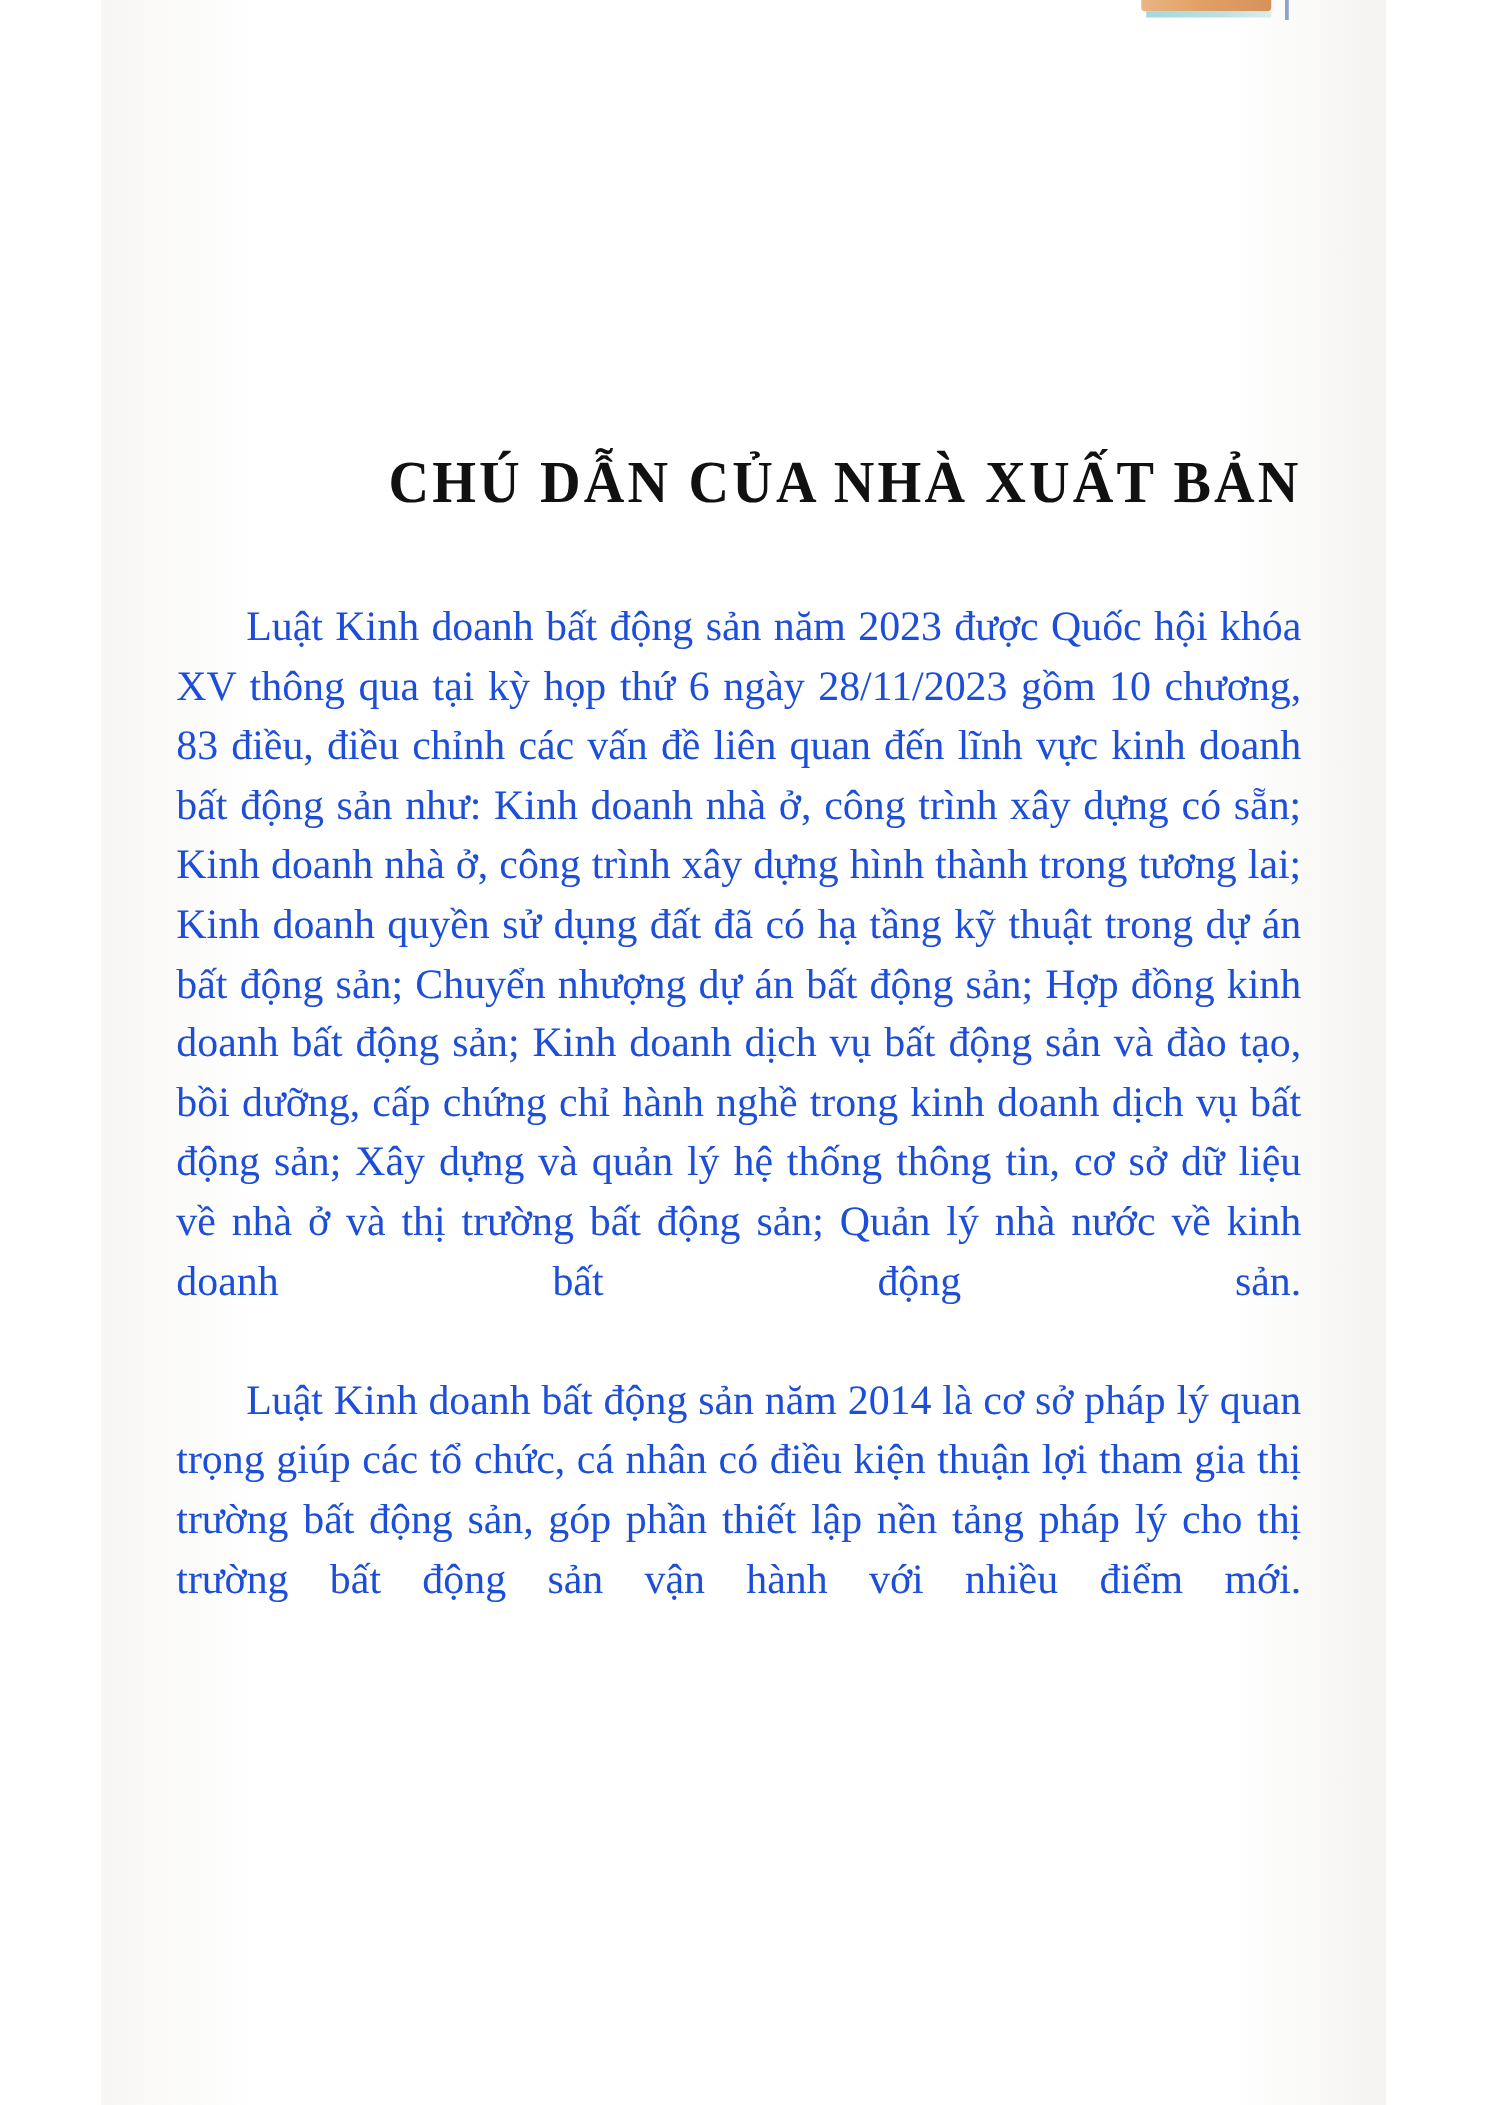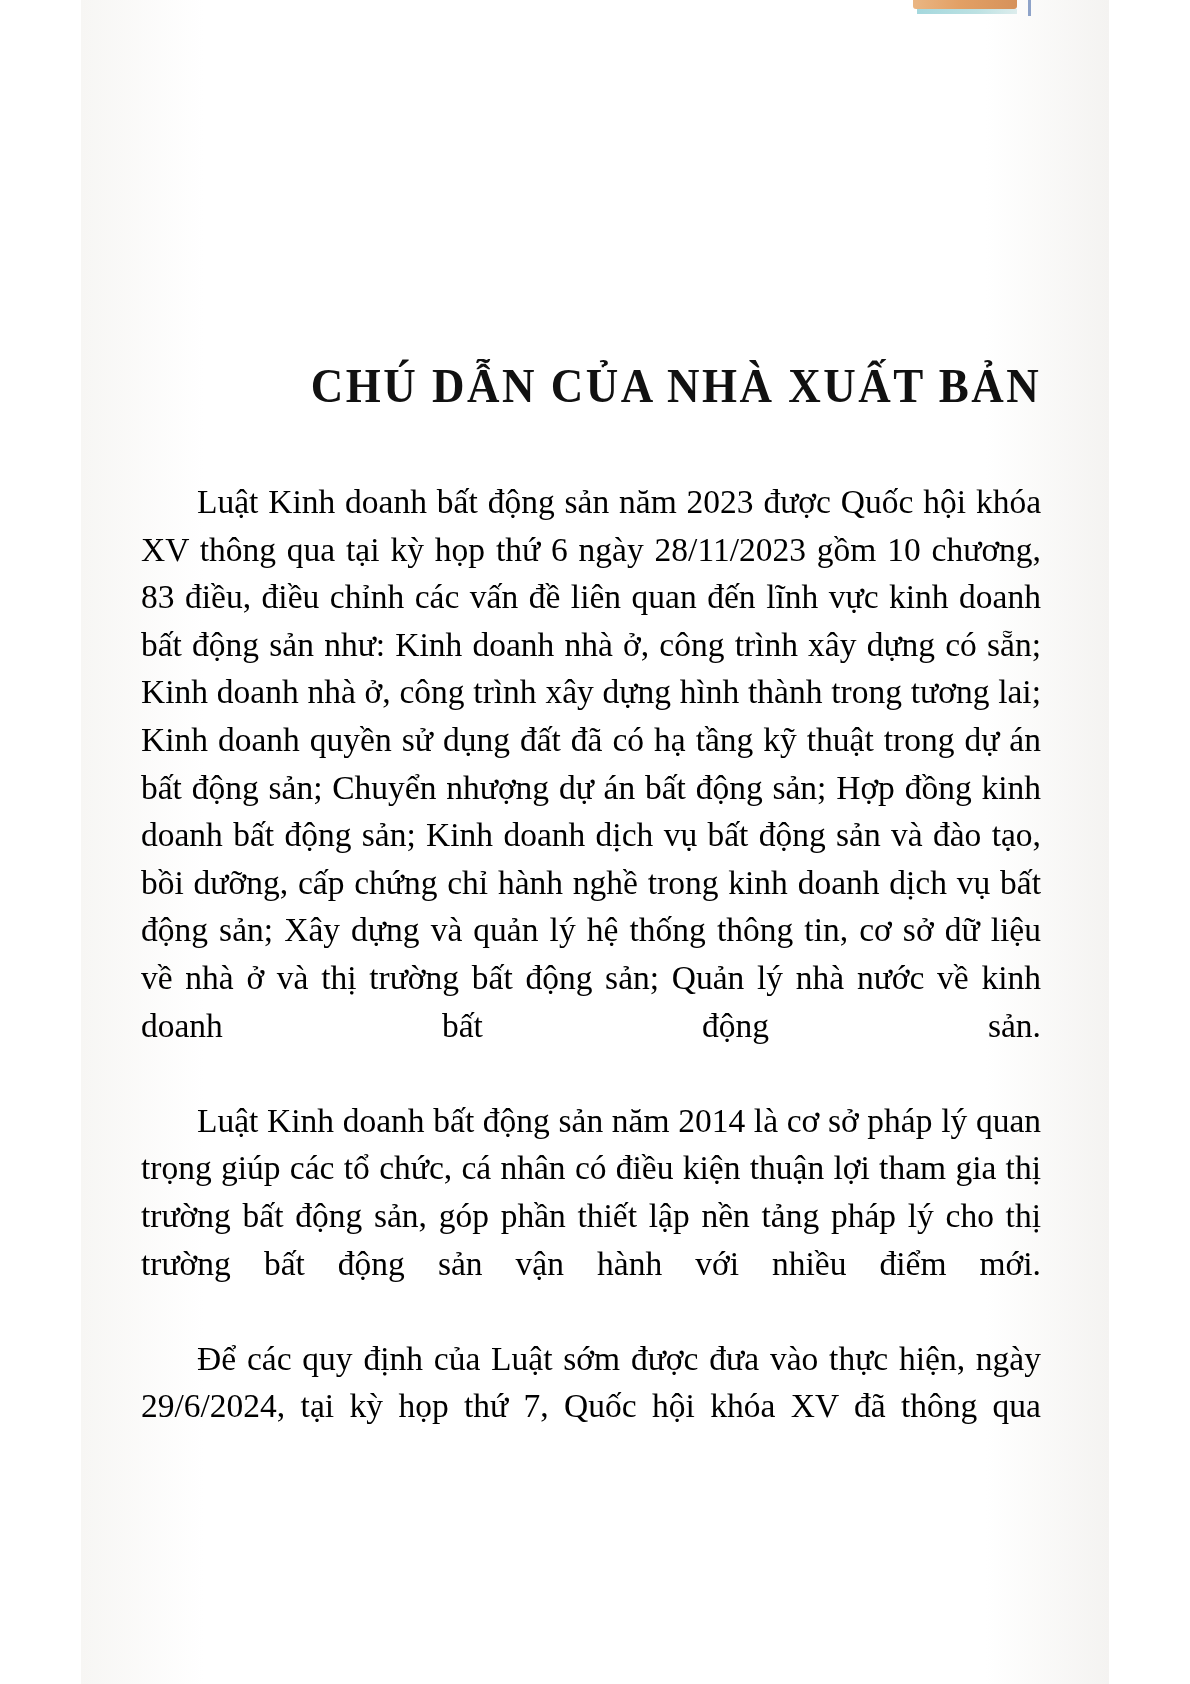--- a/index.html
+++ b/index.html
@@ -87,21 +87,21 @@
     top: 478px;
     width: 900px;
   }
 
   .para {
     margin: 0 0 0 0;
     font-size: 33.5px;
     line-height: 47.6px;
     text-align: justify;
     text-justify: inter-word;
-    color: #000000;
+    color: #1d4ed8;
   }
   .para .lead-indent {
     display: inline-block;
     width: 56px;
   }
   
   .para::after {
     content: "";
     display: inline-block;
     width: 100%;
@@ -132,20 +132,19 @@
   <div class="content">
 
     <h1 class="doc-title">CHÚ DẪN CỦA NHÀ XUẤT BẢN</h1>
 
     <div class="body-block">
 
       <p class="para"><span class="lead-indent"></span><span>Luật Kinh doanh bất động sản năm 2023 được Quốc hội khóa XV thông qua tại kỳ họp thứ 6 ngày 28/11/2023 gồm 10 chương, 83 điều, điều chỉnh các vấn đề liên quan đến lĩnh vực kinh doanh bất động sản như: Kinh doanh nhà ở, công trình xây dựng có sẵn; Kinh doanh nhà ở, công trình xây dựng hình thành trong tương lai; Kinh doanh quyền sử dụng đất đã có hạ tầng kỹ thuật trong dự án bất động sản; Chuyển nhượng dự án bất động sản; Hợp đồng kinh doanh bất động sản; Kinh doanh dịch vụ bất động sản và đào tạo, bồi dưỡng, cấp chứng chỉ hành nghề trong kinh doanh dịch vụ bất động sản; Xây dựng và quản lý hệ thống thông tin, cơ sở dữ liệu về nhà ở và thị trường bất động sản; Quản lý nhà nước về kinh doanh bất động sản.</span></p>
 
       <p class="para"><span class="lead-indent"></span><span>Luật Kinh doanh bất động sản năm 2014 là cơ sở pháp lý quan trọng giúp các tổ chức, cá nhân có điều kiện thuận lợi tham gia thị trường bất động sản, góp phần thiết lập nền tảng pháp lý cho thị trường bất động sản vận hành với nhiều điểm mới.</span></p>
 
-      <p class="para"><span class="lead-indent"></span><span>Để các quy định của Luật sớm được đưa vào thực hiện, ngày 29/6/2024, tại kỳ họp thứ 7, Quốc hội khóa XV đã thông qua</span></p>
 
     </div>
 
     <div class="page-number">5</div>
 
   </div>
 </div>
 
 </body></html>

